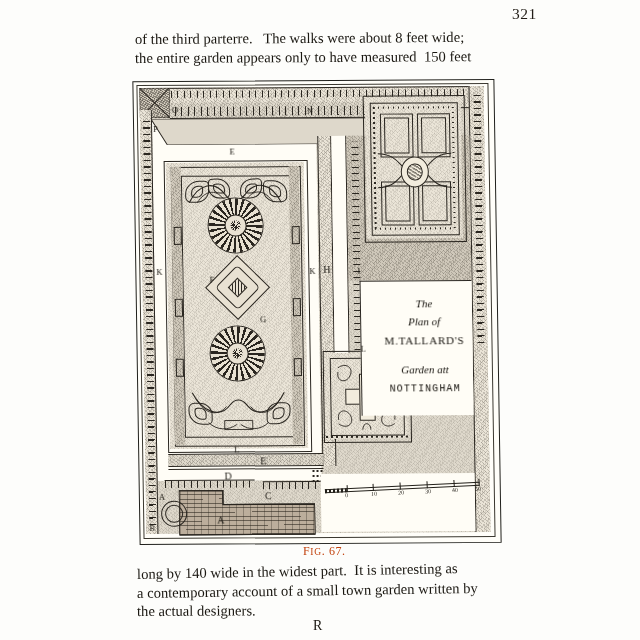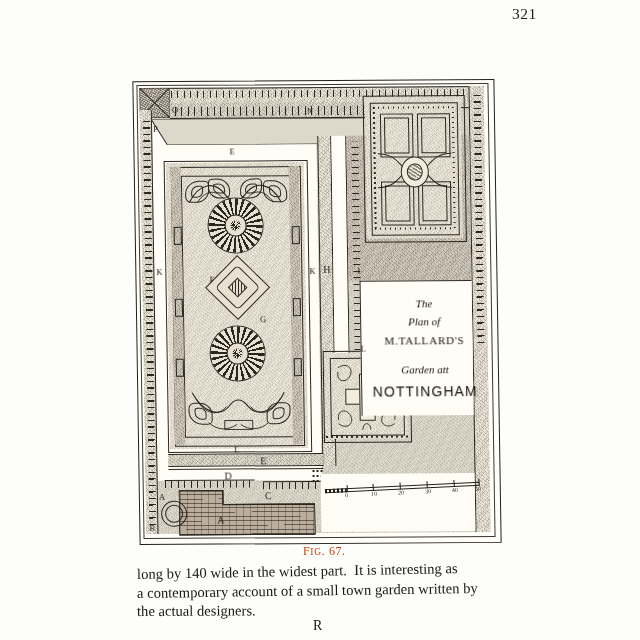--- a/index.html
+++ b/index.html
@@ -157,21 +157,21 @@
   
   .cartouche{
     position:absolute;left:234px;top:218px;width:116px;height:112px;
     text-align:center;
   }
   .cartouche div{
     color:#16130e;filter:blur(.15px);white-space:nowrap;
   }
   .c-script{font-family:"Liberation Serif",serif;font-style:italic;font-size:11px;}
   .c-caps{font-family:"Liberation Serif",serif;font-size:11.2px;letter-spacing:.7px;}
-  .c-wide{font-family:Liberation Sans, sans-serif;font-size:14px;letter-spacing:1.1px;}
+  .c-wide{font-family:Liberation Mono, monospace;font-size:10px;letter-spacing:1.1px;}
 
   
   .scalebar{
     position:absolute;left:190px;top:404px;width:155px;height:16px;
     transform:rotate(-2.4deg);
   }
   .scalebar .rule{position:absolute;left:0;top:6px;width:155px;height:1.2px;background:#221f19;}
   .scalebar .rule2{position:absolute;left:0;top:9px;width:155px;height:1px;background:#221f19;}
   .scalebar .blk{position:absolute;left:0;top:5.5px;width:22px;height:4.5px;
     background-image:repeating-linear-gradient(90deg,#221f19 0 2px,#fffdf6 2px 4px);}
@@ -240,20 +240,24 @@
 </style>
 </head>
 <body>
 
 <div class="page">
 
   <div class="runhead">
     <div class="folio">321</div>
   </div>
 
+  <div class="textblock" id="text-top">
+    <span class="ln">of the third parterre.   The walks were about 8 feet wide;</span>
+    <span class="ln">the entire garden appears only to have measured  150 feet</span>
+  </div>
 
   <div class="plate-wrap">
     <div class="plate">
       <div class="plate-inner">
 
         <div class="frame-outer"></div>
         <div class="frame-mid"></div>
 
         <div class="ground lighter" style="left:11px;top:11px;width:344px;height:446px;">
           <div class="stipple light"></div>

